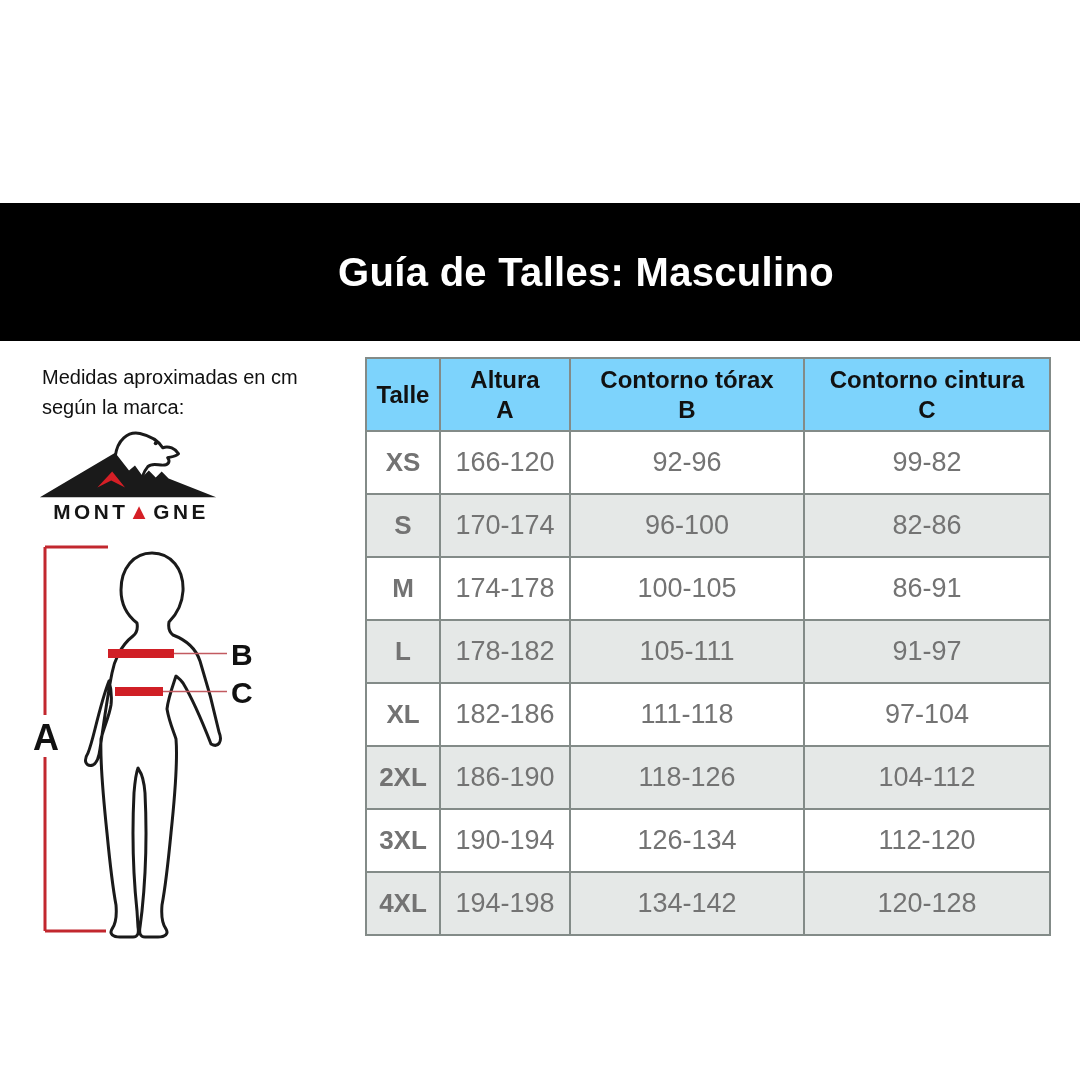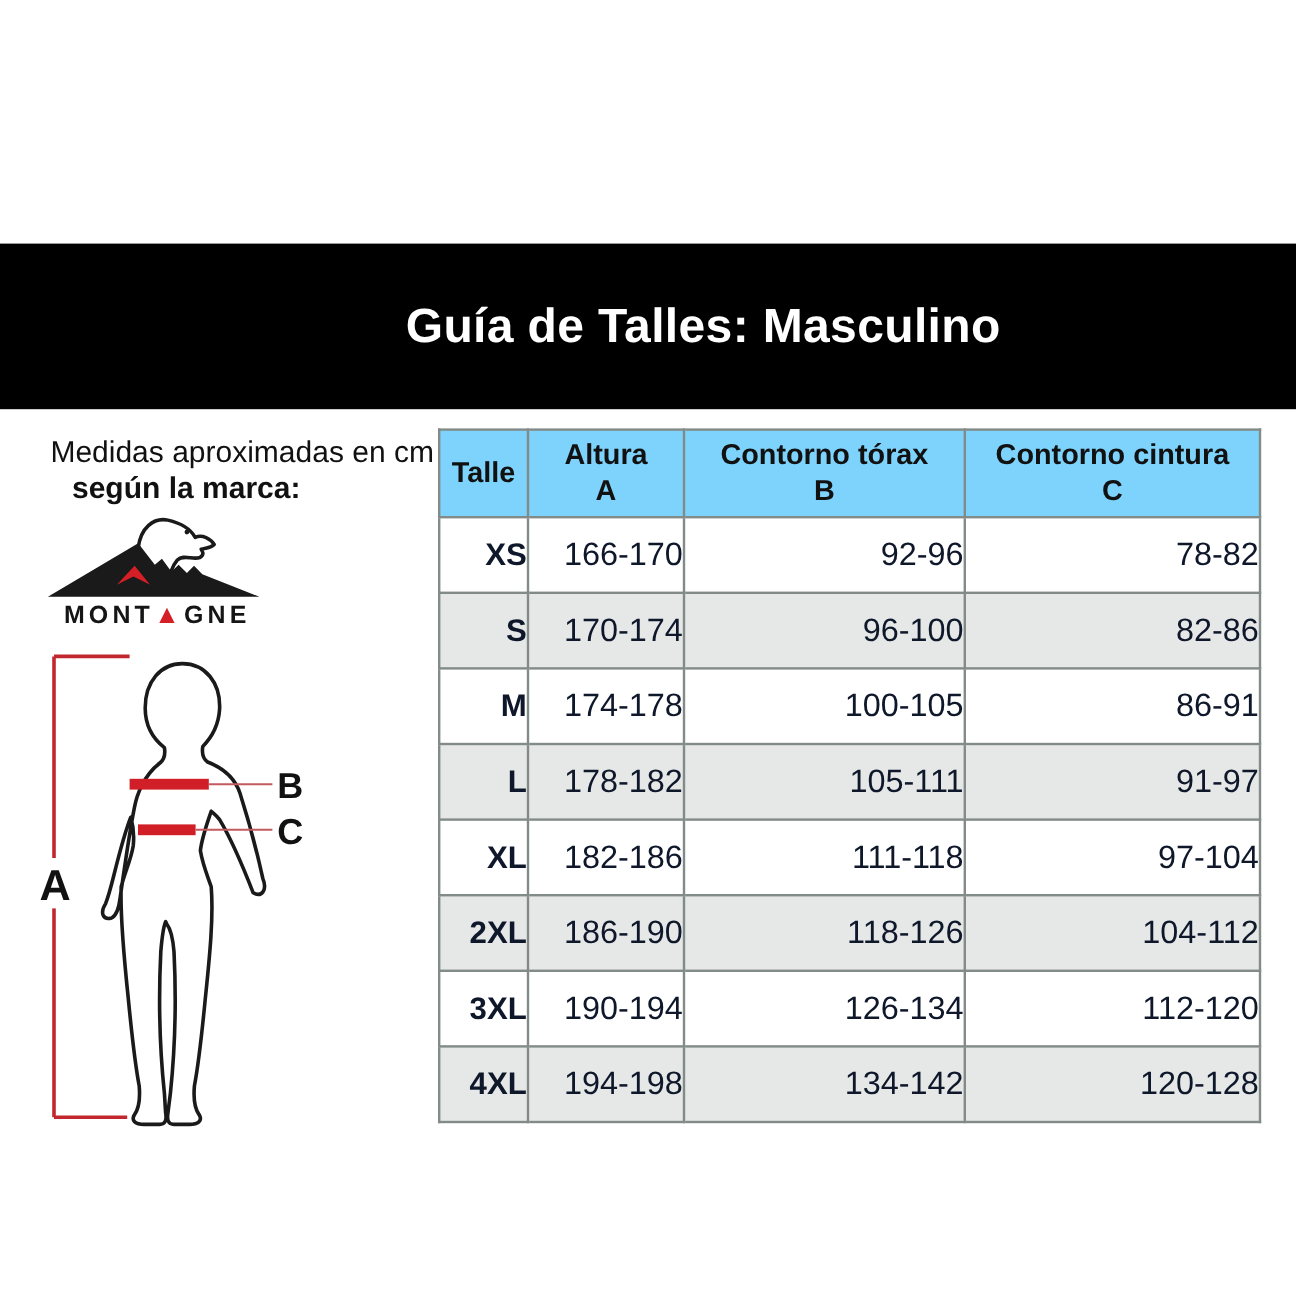--- a/index.html
+++ b/index.html
@@ -21,23 +21,23 @@
   }
   .band .title {
     margin-left:92px;
     font-size:40px; font-weight:bold; color:#ffffff;
     letter-spacing:0.3px;
   }
 
   
   .intro {
     position:absolute; left:42px; top:362px;
-    font-size:25px; line-height:30px; color:#111111;
-  }
-  .intro .line2 { font-weight:bold;margin-left:18px; }
+    font-size:20px; line-height:30px; color:#111111;
+  }
+  .intro .line2 { font-weight:normal; }
 
   
   .logo { position:absolute; left:32px; top:427px; width:198px; }
   .logo svg { display:block; width:198px; height:auto; }
 
   
   .figure { position:absolute; left:25px; top:533px; width:310px; height:412px; }
   .figure svg { display:block; width:310px; height:412px; }
 
   
@@ -48,21 +48,21 @@
   }
   .size-table th, .size-table td {
     border:2px solid #838B88;
     text-align:center; vertical-align:middle;
     padding:0;
   }
   .size-table thead tr { background:#7dd3fc; height:73px; }
   .size-table th { font-size:24px; font-weight:bold; line-height:30px; color:#111111; }
   .size-table tbody tr { height:63px; background:#ffffff; }
   .size-table tbody tr.alt { background:#E5E8E7; }
-  .size-table td { font-size:27px; color:#0f172a;text-align:right; }
+  .size-table td { font-size:27px; color:#737373; }
   .size-table td.size { font-weight:bold; font-size:26px; }
   .col-talle   { width:72px; }
   .col-altura  { width:128px; }
   .col-torax   { width:232px; }
   .col-cintura { width:244px;margin-left:28px; }
 </style>
 </head>
 <body>
 
 <div class="band">
@@ -171,23 +171,23 @@
       </th>
       <th class="col-cintura">
         <div>Contorno cintura</div>
         <div>C</div>
       </th>
     </tr>
   </thead>
   <tbody>
     <tr>
       <td class="size">XS</td>
-      <td>166-170</td>
+      <td>166-120</td>
       <td>92-96</td>
-      <td>78-82</td>
+      <td>99-82</td>
     </tr>
     <tr class="alt">
       <td class="size">S</td>
       <td>170-174</td>
       <td>96-100</td>
       <td>82-86</td>
     </tr>
     <tr>
       <td class="size">M</td>
       <td>174-178</td>

